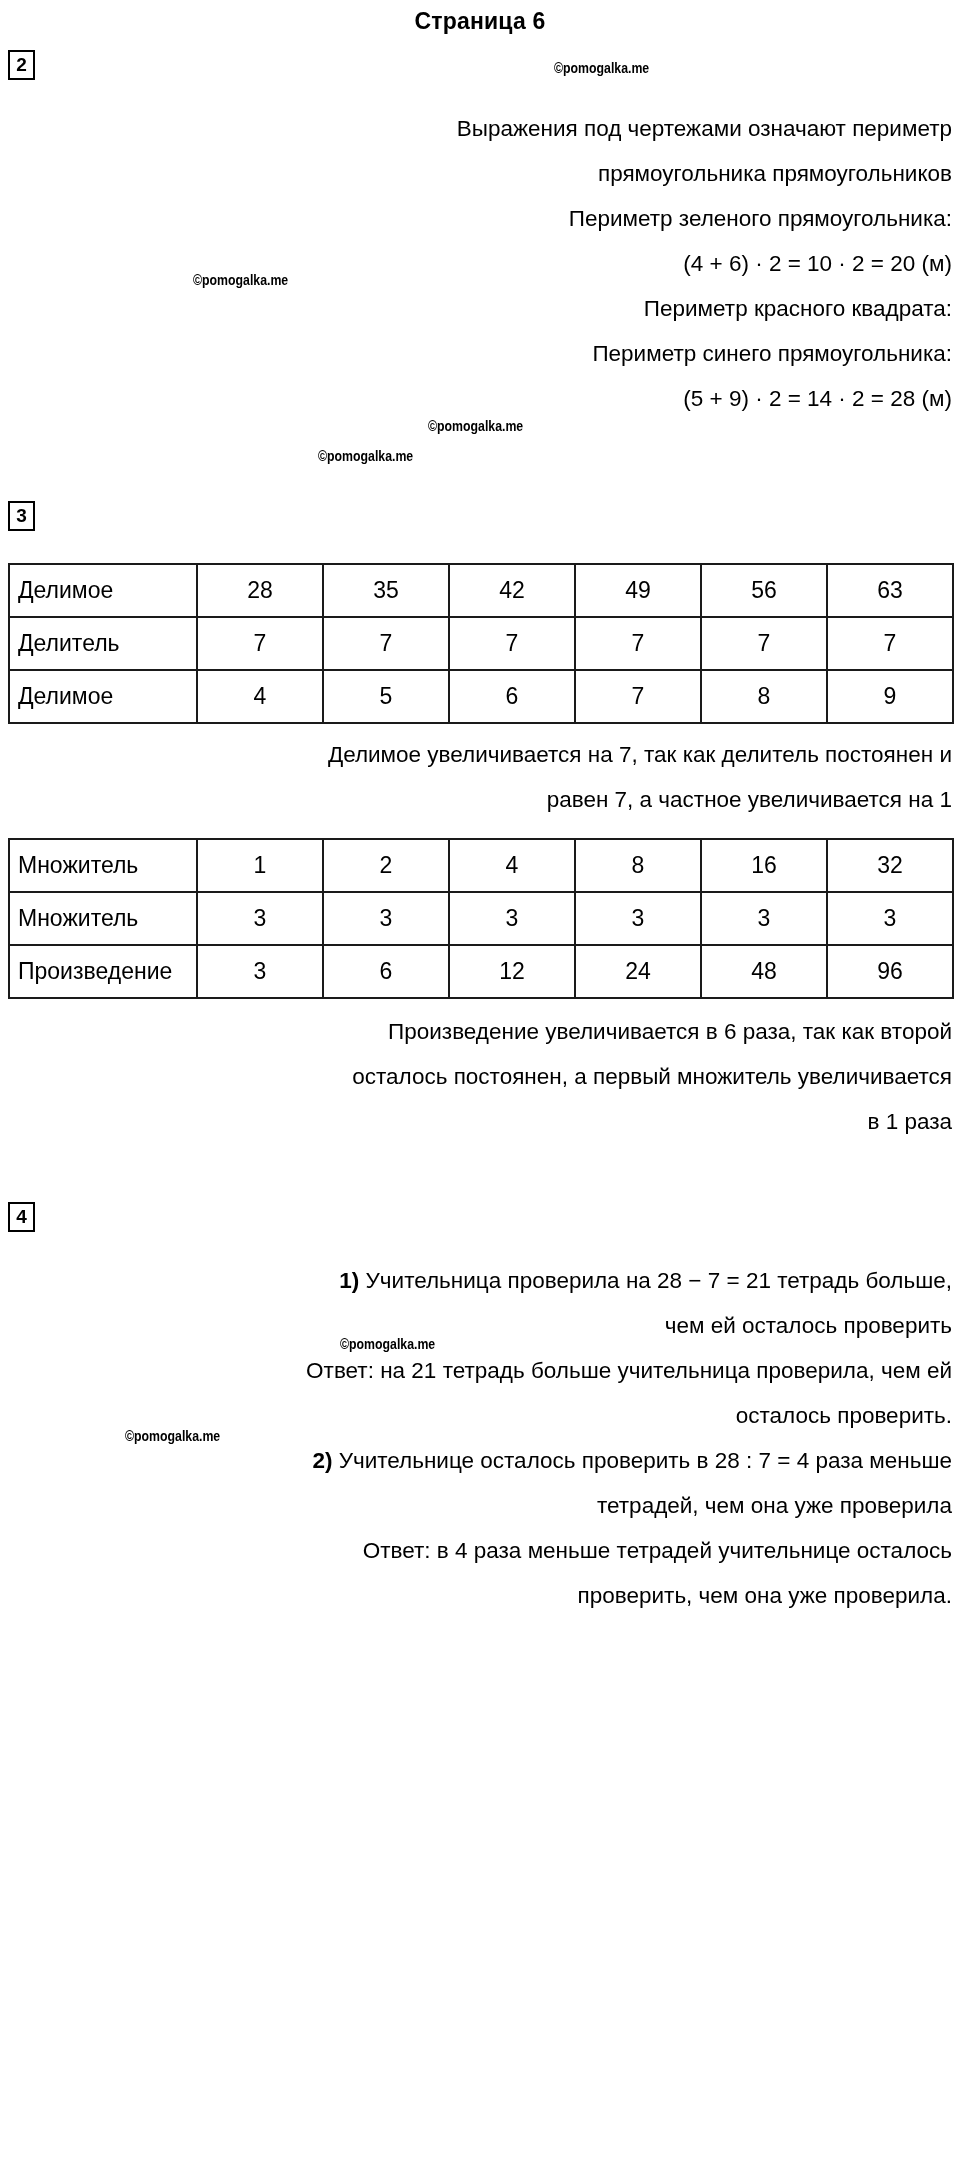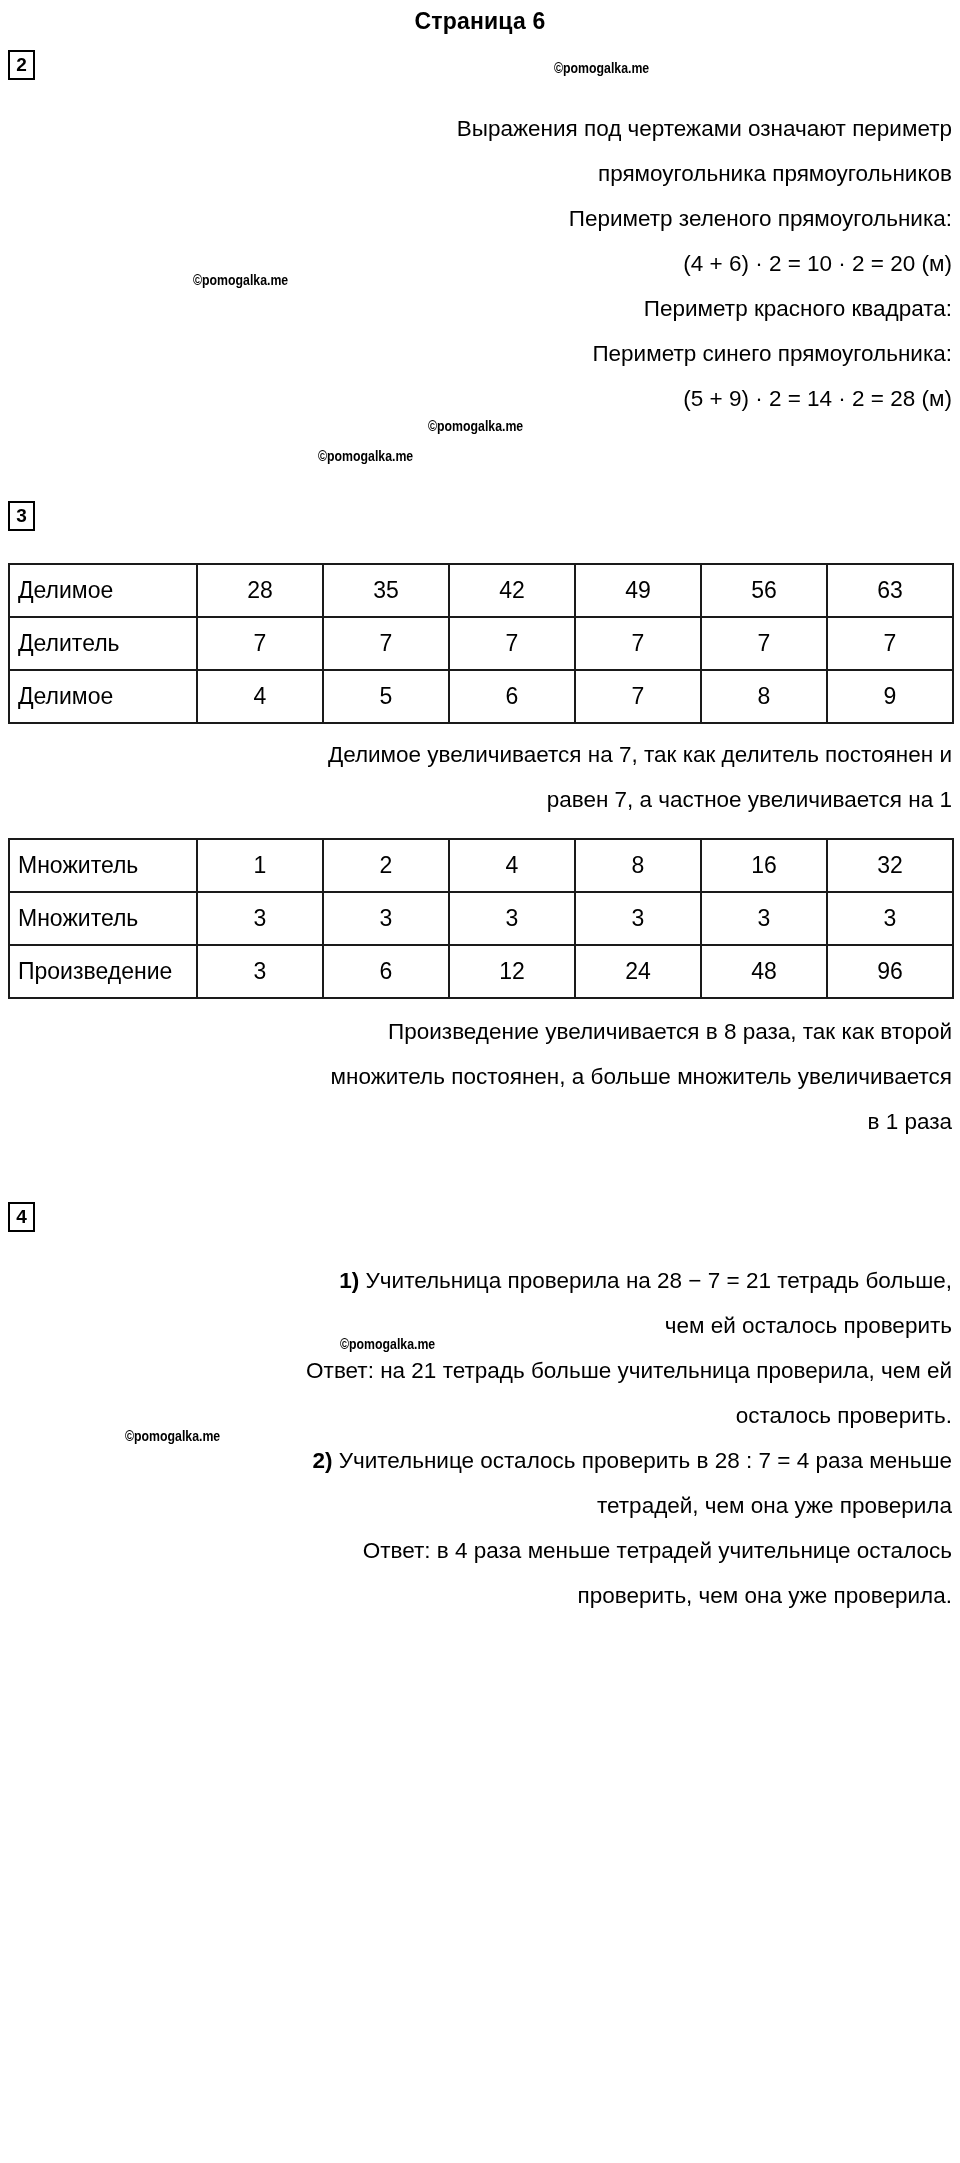--- a/index.html
+++ b/index.html
@@ -212,22 +212,22 @@
         <td>12</td>
         <td>24</td>
         <td>48</td>
         <td>96</td>
       </tr>
     </tbody>
   </table>
 
   <div style="height:10px"></div>
 
-  <p class="line">Произведение увеличивается в 8 раза, так как второй</p>
-  <p class="line">множитель постоянен, а больше множитель увеличивается</p>
+  <p class="line">Произведение увеличивается в 6 раза, так как второй</p>
+  <p class="line">осталось постоянен, а первый множитель увеличивается</p>
   <p class="line">в 1 раза</p>
 
   <div style="height:58px"></div>
   <div class="task-num-wrap">
     <span class="task-num">4</span>
   </div>
 
   <div style="height:26px"></div>
 
   <p class="line"><b>1)</b><span> Учительница проверила на 28 − 7 = 21 тетрадь больше,</span></p>

